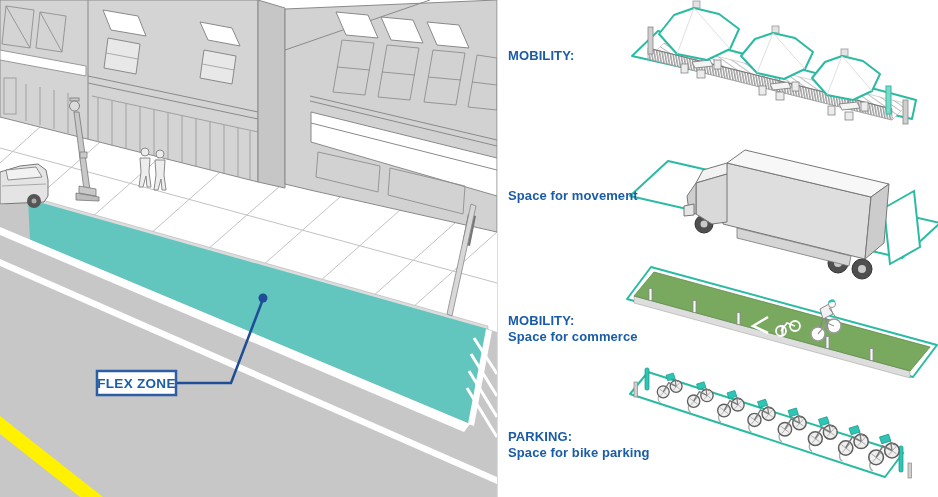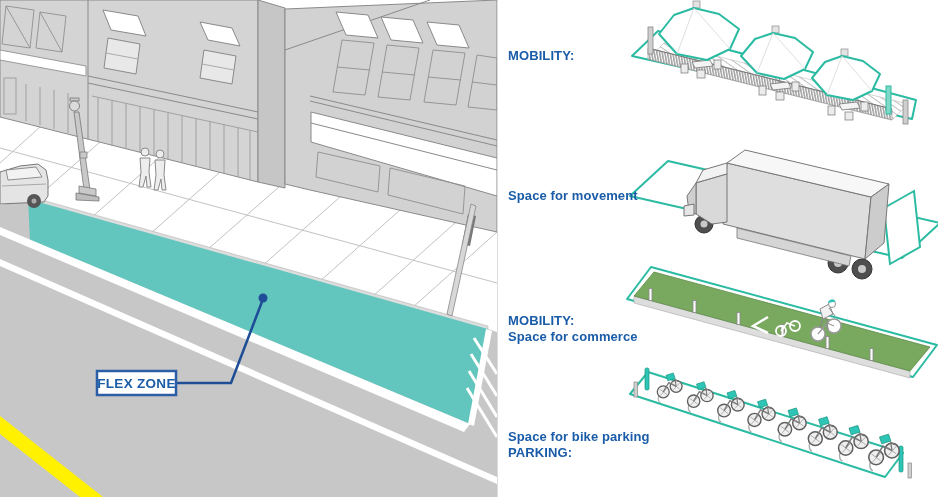--- a/index.html
+++ b/index.html
@@ -339,17 +339,17 @@
     <div>MOBILITY:</div>
   </div>
   <div class="legend-label" style="top:188px">
     <div>Space for movement</div>
   </div>
   <div class="legend-label" style="top:313px">
     <div>MOBILITY:</div>
     <div>Space for commerce</div>
   </div>
   <div class="legend-label" style="top:429px">
+    <div>PARKING:</div>
     <div>Space for bike parking</div>
-    <div>PARKING:</div>
   </div>
 
 </div>
 
 </body></html>

